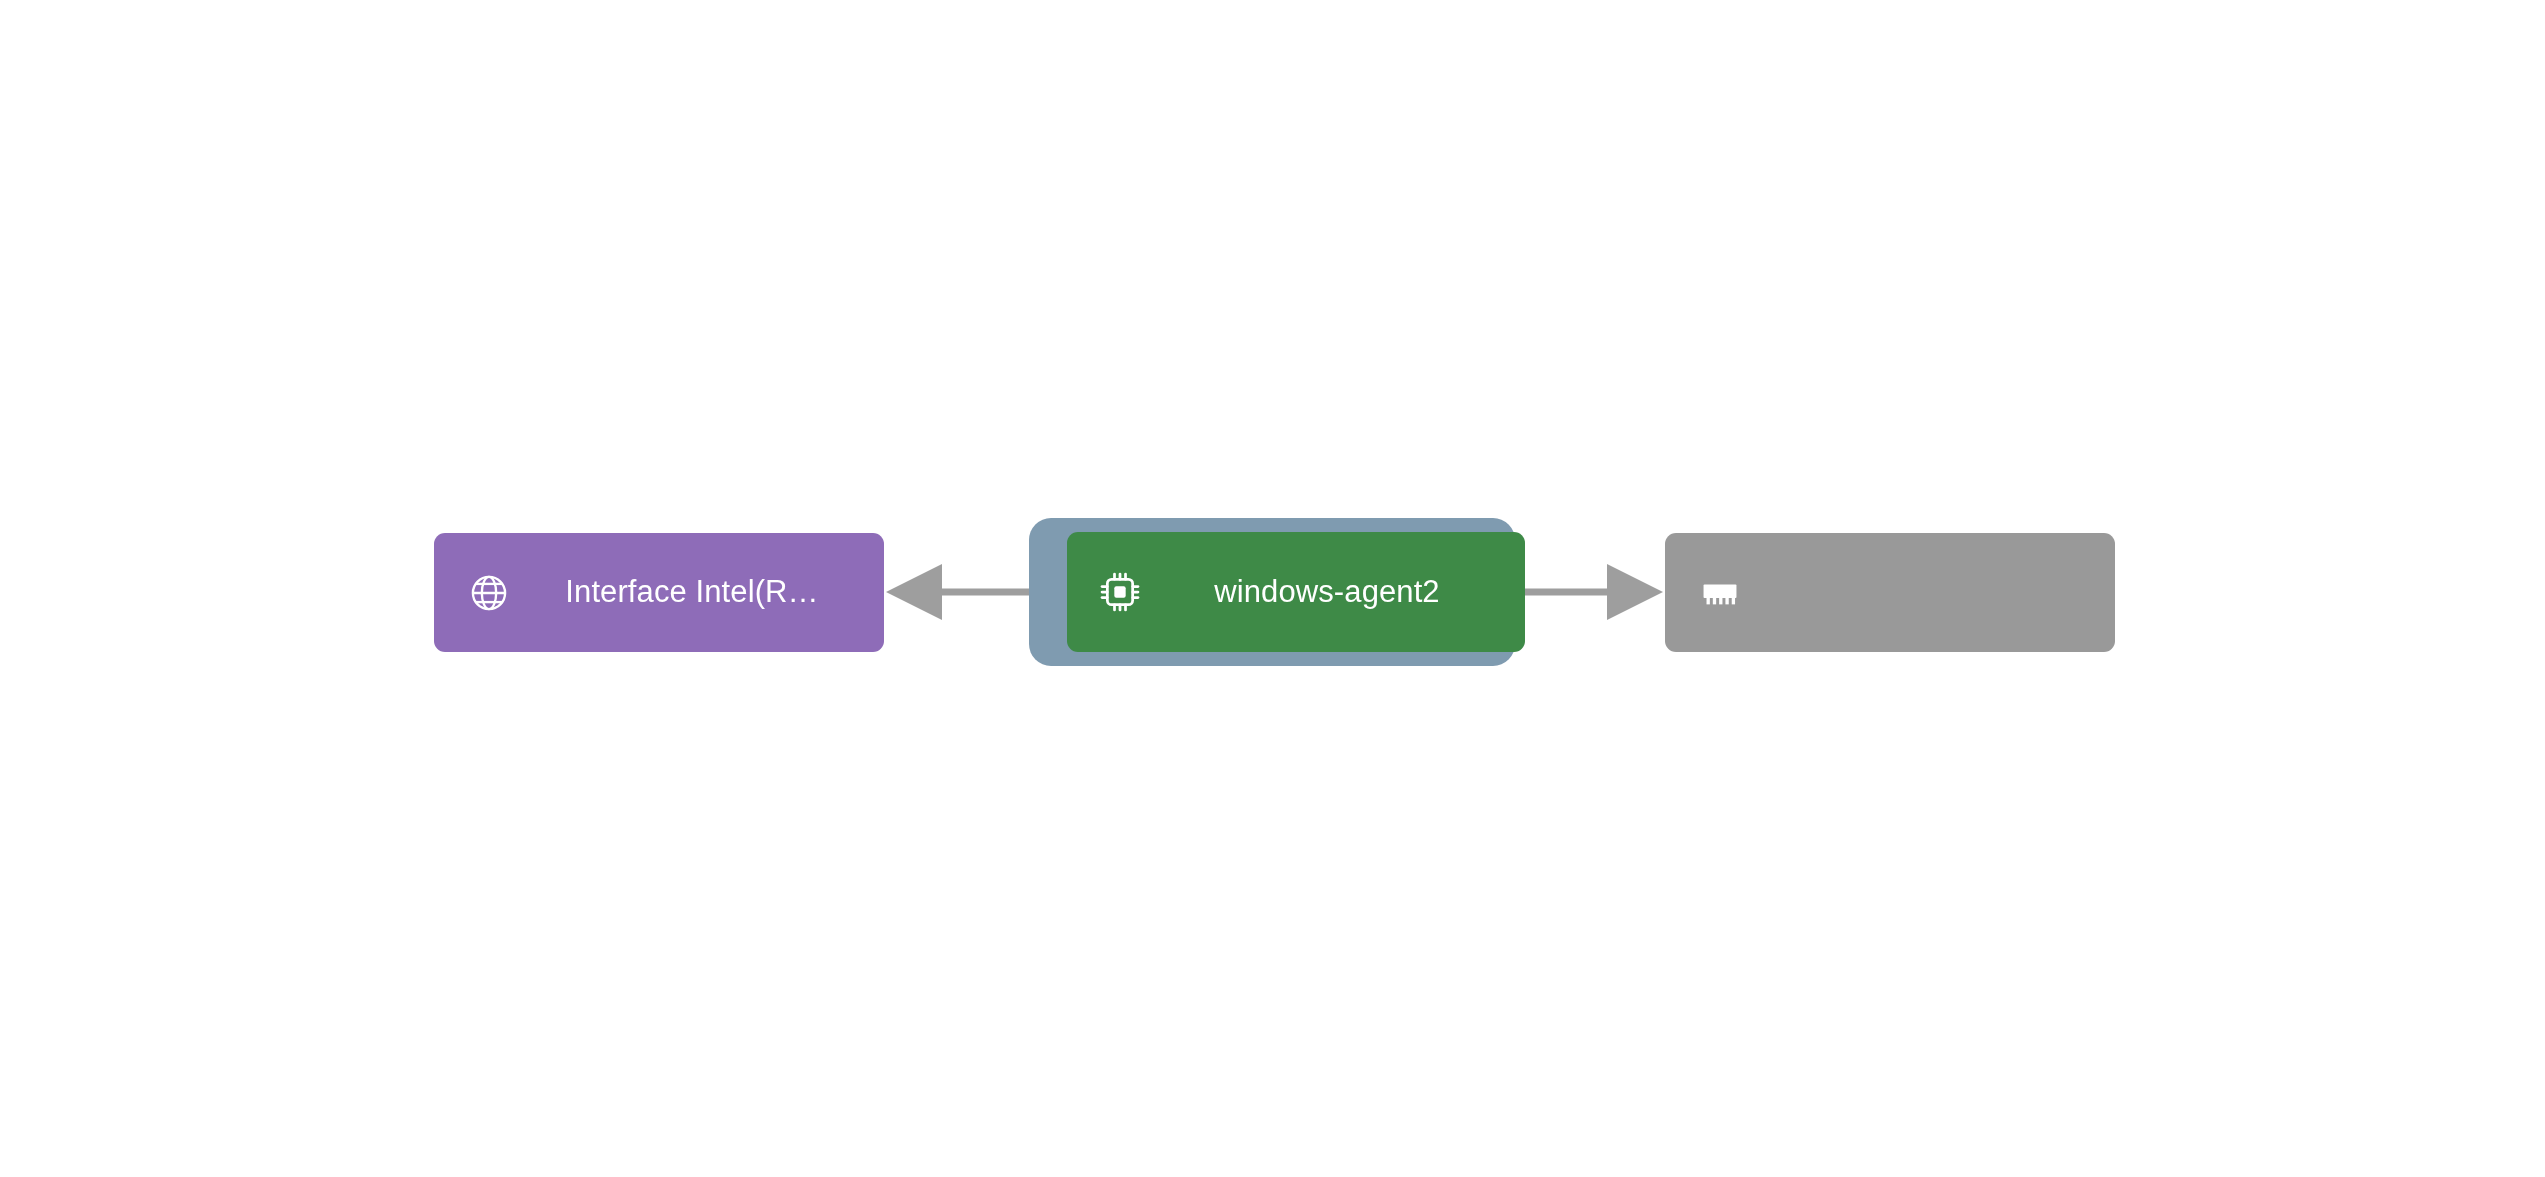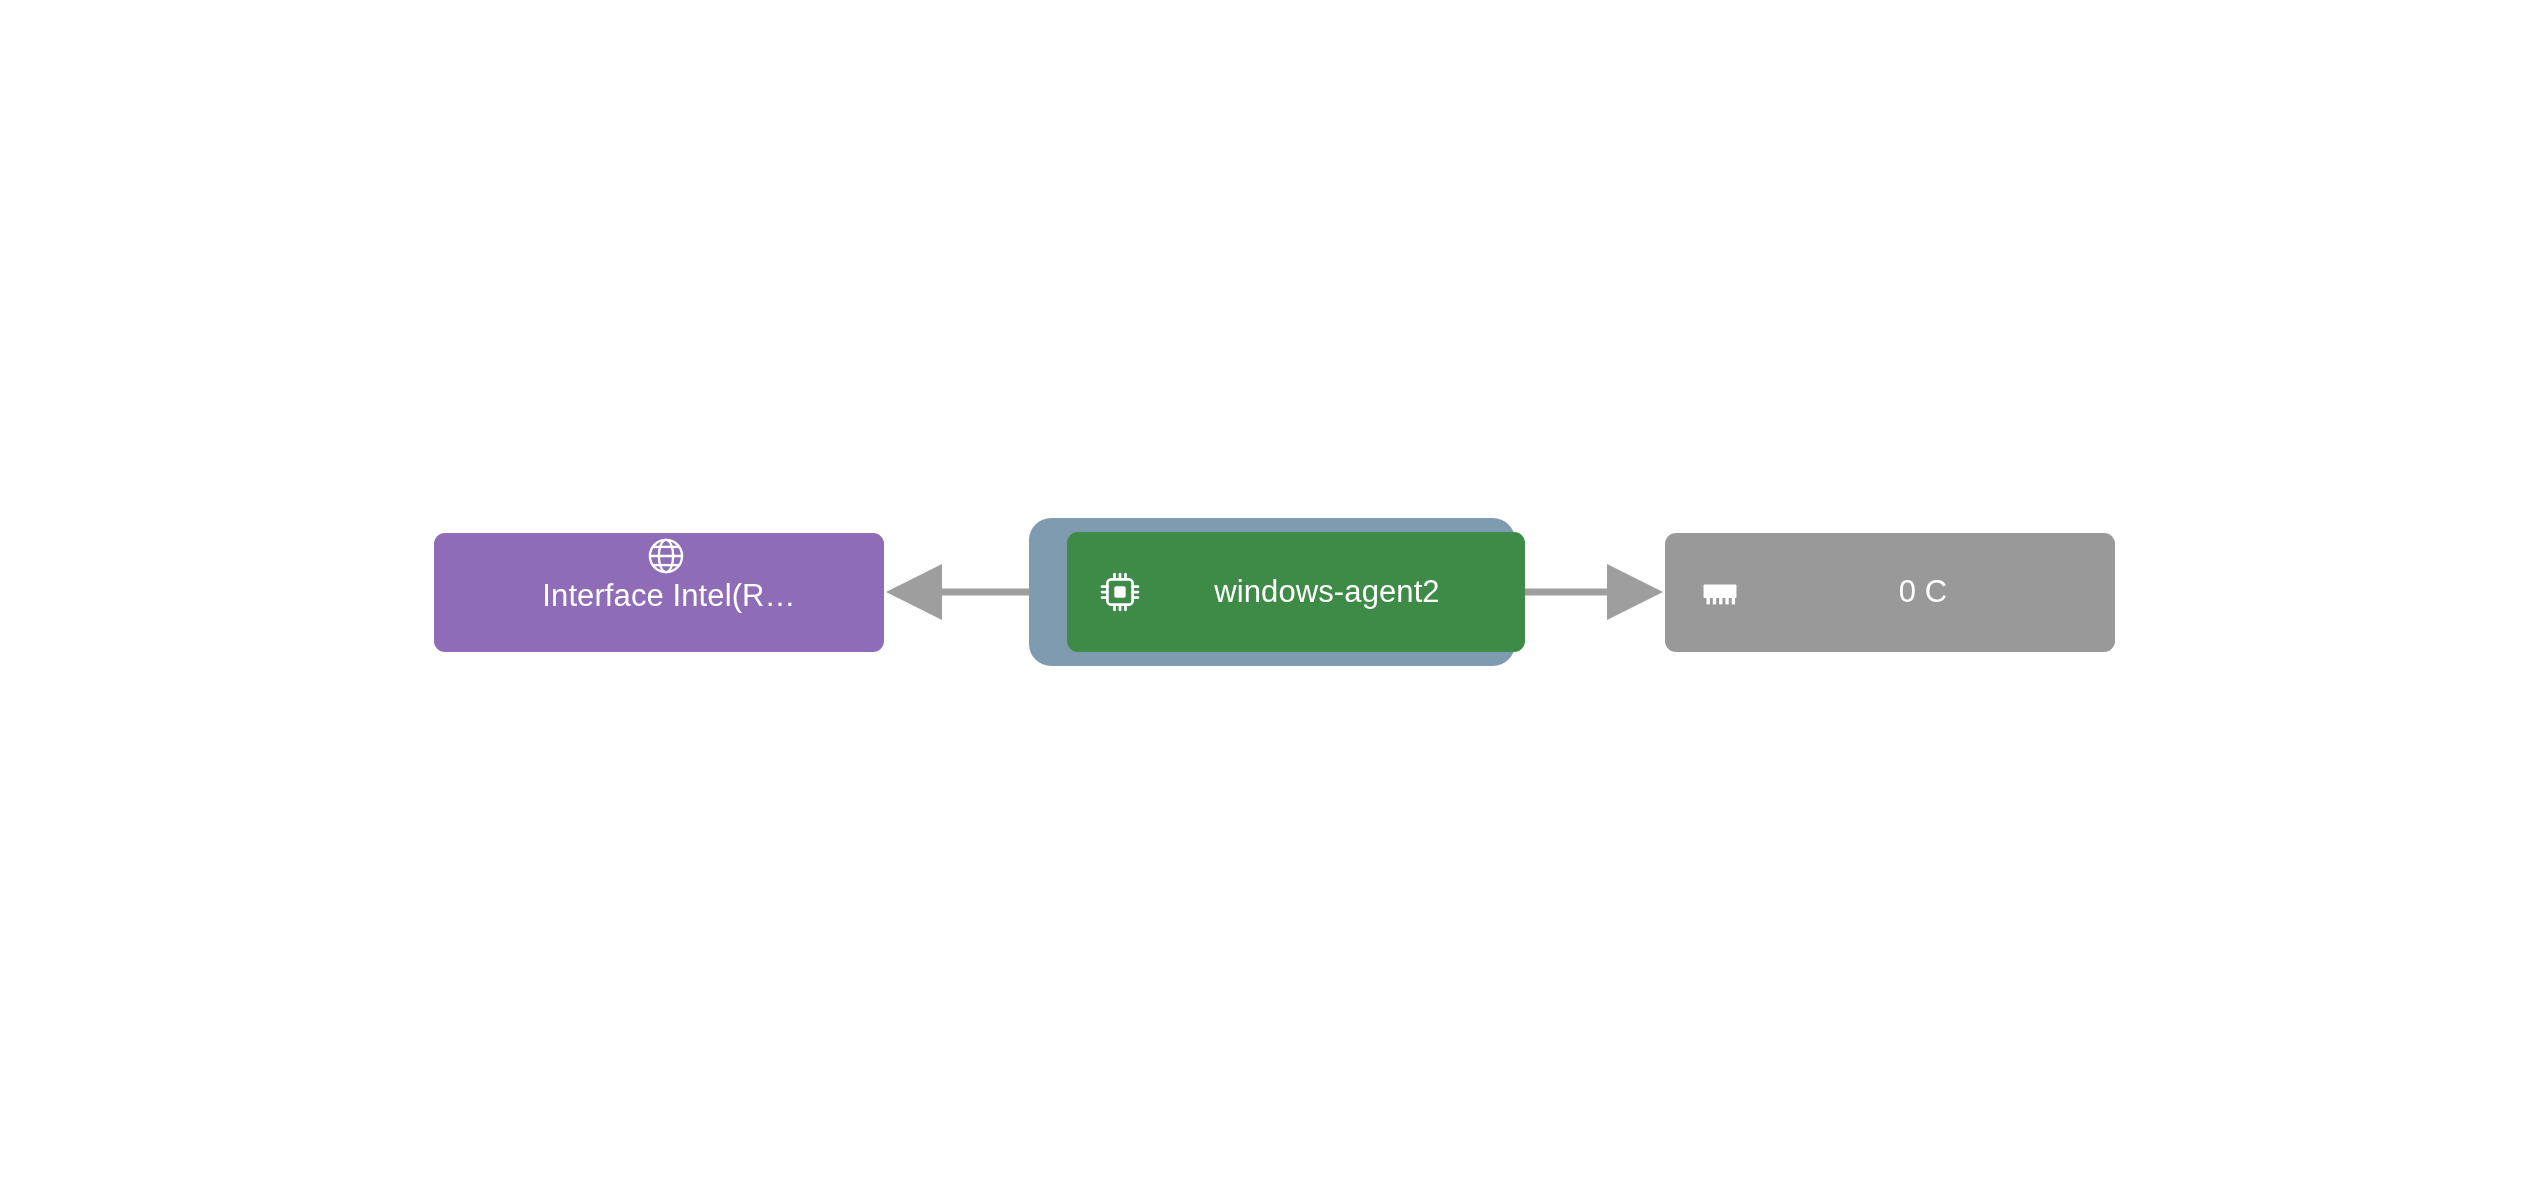--- a/index.html
+++ b/index.html
@@ -70,21 +70,20 @@
   }
 
   
   #node-interface {
     left: 434px;
     top: 533px;
     width: 450px;
     height: 119px;
     background: #8e6cb8;
     padding: 0 18px 0 32px;
-    flex-direction: column;
   }
   #node-interface .node-label {
     padding-left: 14px;
   }
 
   
   #node-host-wrapper {
     position: absolute;
     left: 1029px;
     top: 518px;
@@ -182,16 +181,15 @@
     <span class="node-icon">
       <svg width="42" height="42" viewBox="0 0 24 24">
         <rect x="2.6" y="7.2" width="18.8" height="7.6" rx="0.5" fill="#ffffff"></rect>
         <rect x="4.3" y="14.8" width="1.9" height="3.7" fill="#ffffff"></rect>
         <rect x="7.9" y="14.8" width="1.9" height="3.7" fill="#ffffff"></rect>
         <rect x="11.5" y="14.8" width="1.9" height="3.7" fill="#ffffff"></rect>
         <rect x="15.1" y="14.8" width="1.9" height="3.7" fill="#ffffff"></rect>
         <rect x="18.7" y="14.8" width="1.9" height="3.7" fill="#ffffff"></rect>
       </svg>
     </span>
-    <span class="node-label">0 C</span>
   </div>
 
 </div>
 
 </body></html>

